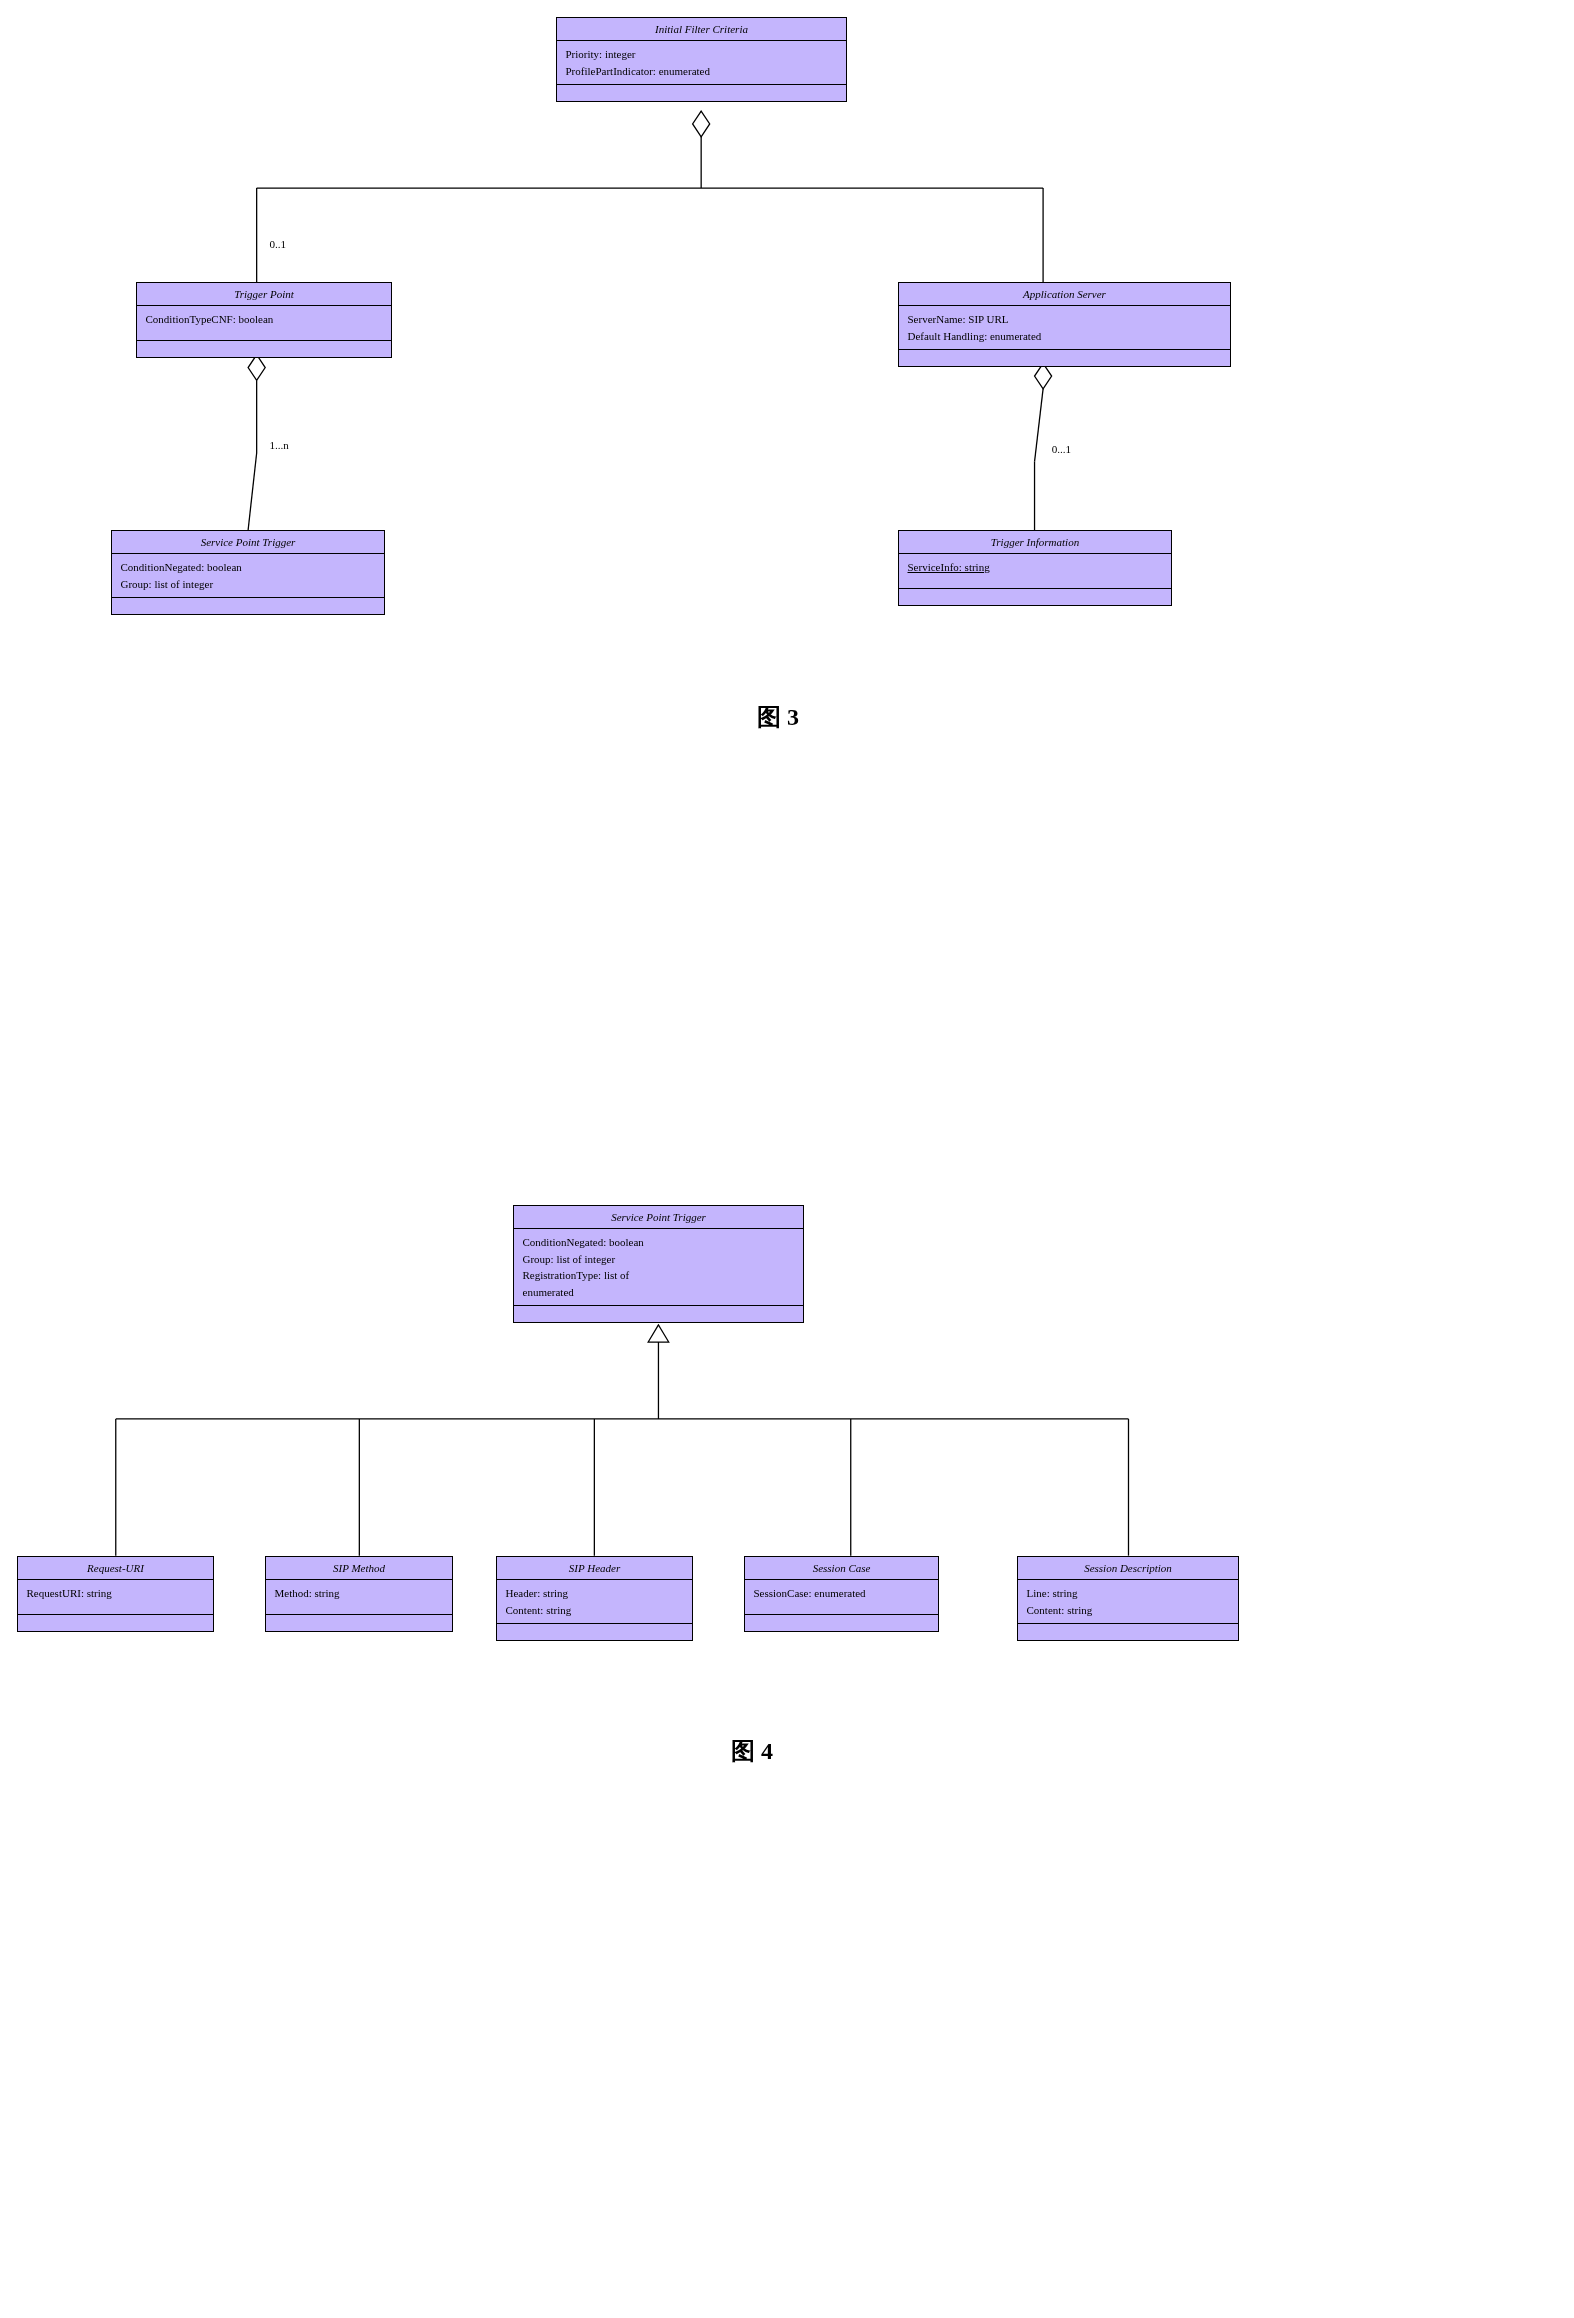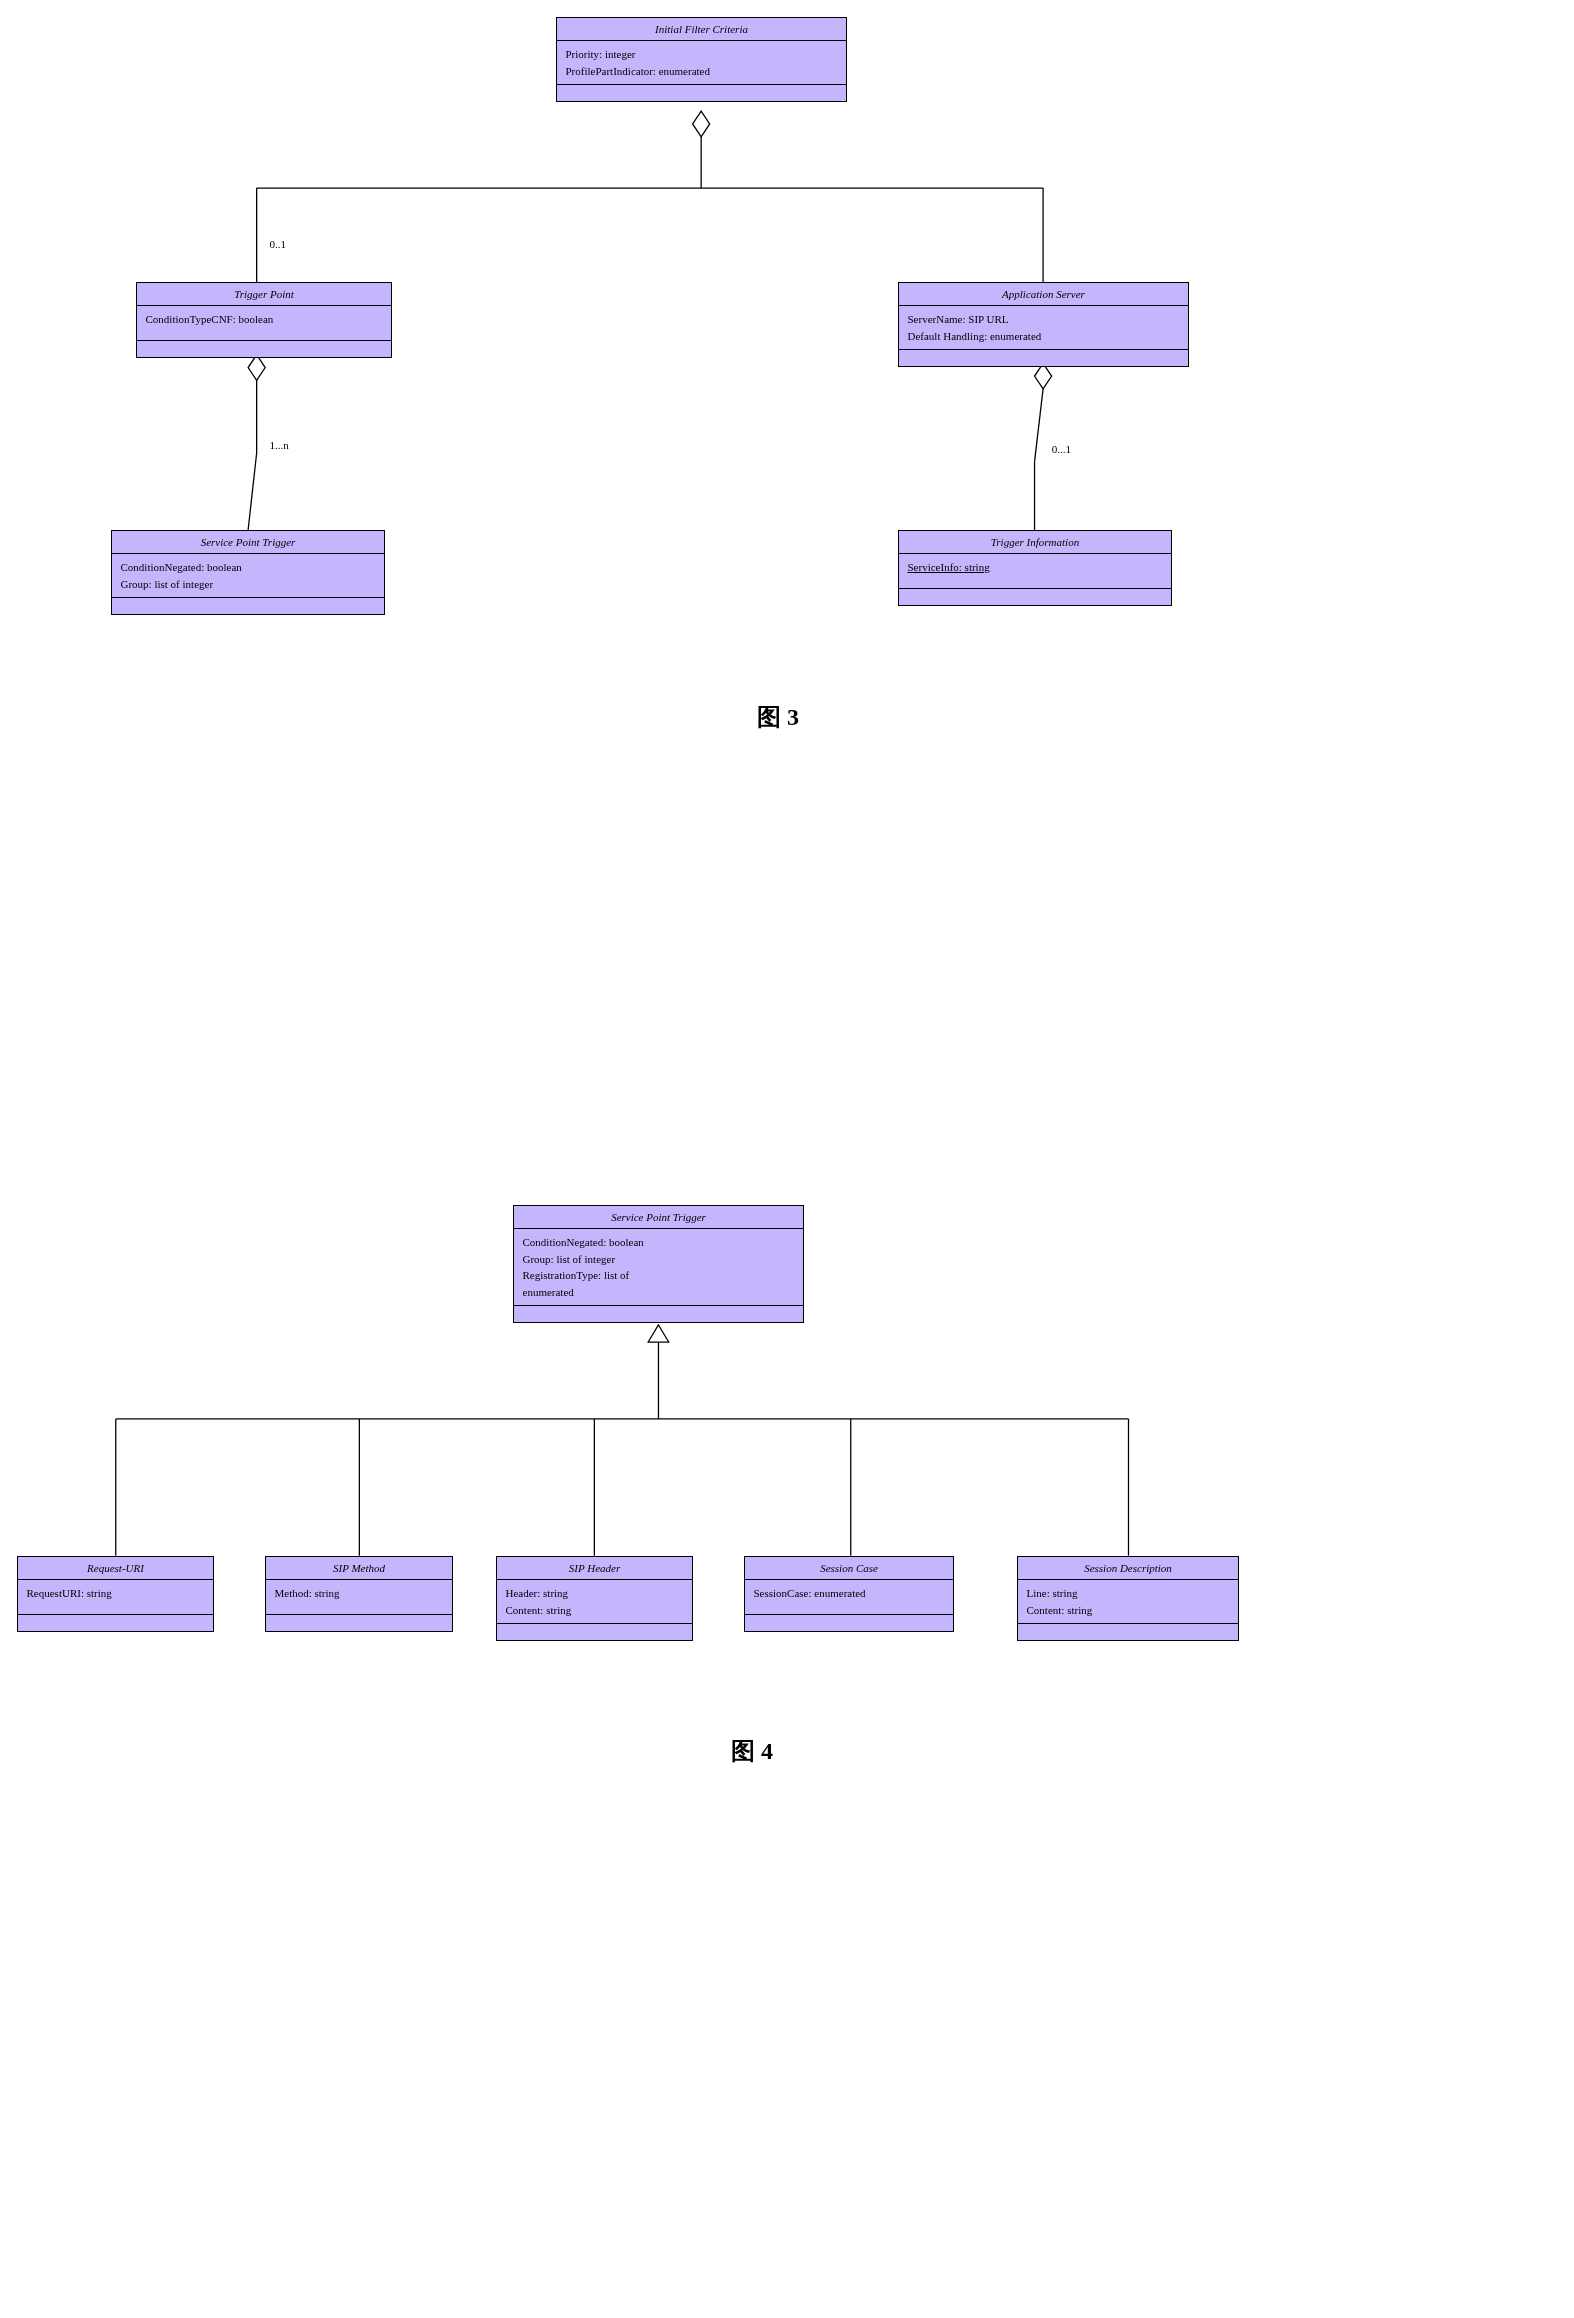--- a/index.html
+++ b/index.html
@@ -111,21 +111,21 @@
 ProfilePartIndicator: enumerated</div>
     <div class="box-body-empty"></div>
   </div>
 
   <div class="uml-box" style="left:128px; top:282px; width:256px;margin-left:8px;">
     <div class="box-title">Trigger Point</div>
     <div class="box-body" style="white-space:pre-line;">ConditionTypeCNF: boolean</div>
     <div class="box-body-empty"></div>
   </div>
 
-  <div class="uml-box" style="left:898px; top:282px; width:291px;">
+  <div class="uml-box" style="left:898px; top:282px; width:333px;">
     <div class="box-title">Application Server</div>
     <div class="box-body" style="white-space:pre-line;">ServerName: SIP URL
 Default Handling: enumerated</div>
     <div class="box-body-empty"></div>
   </div>
 
   <div class="uml-box" style="left:111px; top:530px; width:274px;">
     <div class="box-title">Service Point Trigger</div>
     <div class="box-body" style="white-space:pre-line;">ConditionNegated: boolean
 Group: list of integer</div>
@@ -184,21 +184,21 @@
     <div class="box-body-empty"></div>
   </div>
 
   <div class="uml-box" style="left:496px; top:402px; width:197px;">
     <div class="box-title">SIP Header</div>
     <div class="box-body" style="white-space:pre-line;">Header: string
 Content: string</div>
     <div class="box-body-empty"></div>
   </div>
 
-  <div class="uml-box" style="left:744px; top:402px; width:210px;">
+  <div class="uml-box" style="left:744px; top:402px; width:195px;">
     <div class="box-title">Session Case</div>
     <div class="box-body" style="white-space:pre-line;">SessionCase: enumerated</div>
     <div class="box-body-empty"></div>
   </div>
 
   <div class="uml-box" style="left:1017px; top:402px; width:222px;">
     <div class="box-title">Session Description</div>
     <div class="box-body" style="white-space:pre-line;">Line: string
 Content: string</div>
     <div class="box-body-empty"></div>

